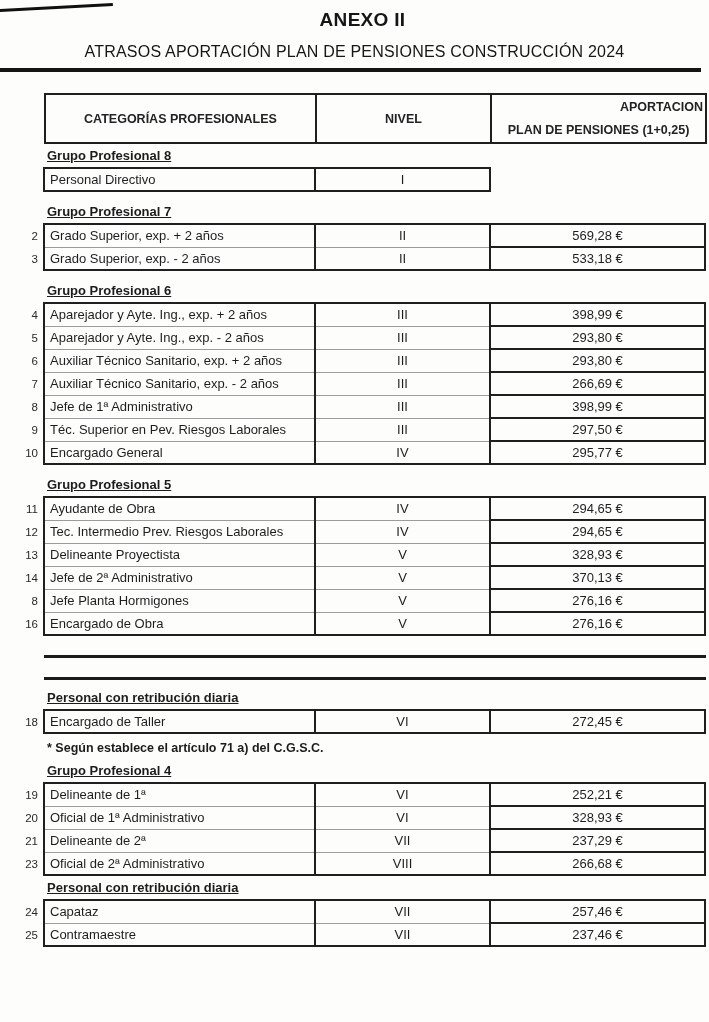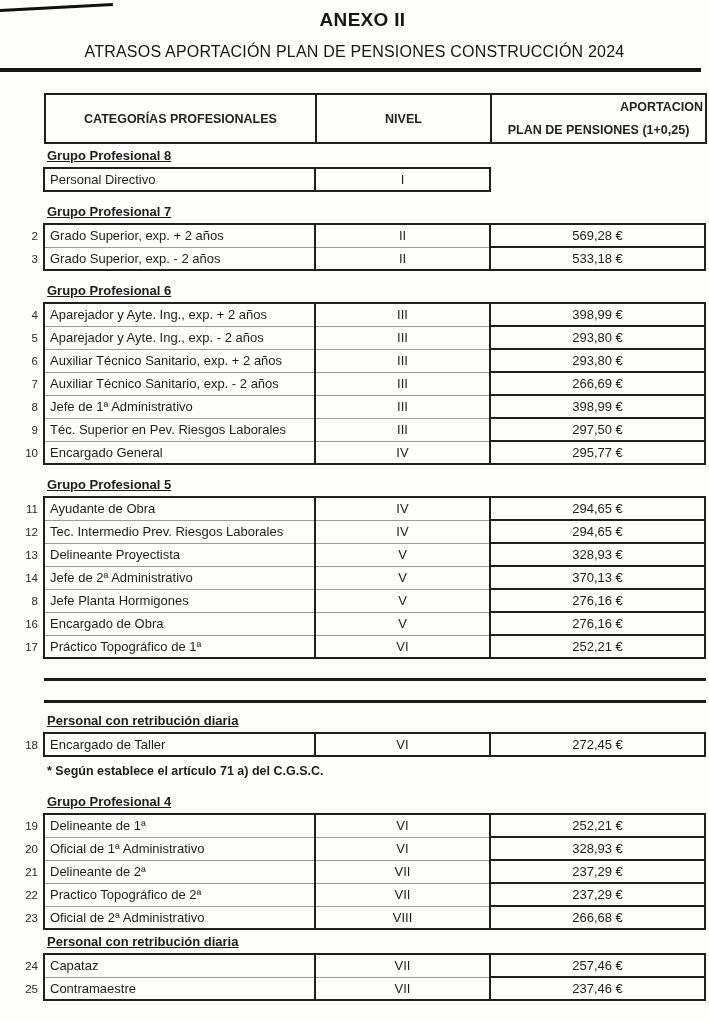--- a/index.html
+++ b/index.html
@@ -39,21 +39,21 @@
     font-weight: bold; text-align: center; vertical-align: middle;
     height: 48px; font-size: 12.5px; color: #232323;
   }
   .hdr-contribution { padding: 5px 2px; }
   .hdr-contribution .l1 { margin-bottom: 9px; text-align: right; }
   
   #sections { margin-top: 0; }
   .section { margin-top: 12px; }
   #sections > .section:nth-child(1) { margin-top: 4px; }
   #sections > .section:nth-child(5) { margin-top: 19px; }
-  #sections > .section:nth-child(6) { margin-top: 16px; }
+  #sections > .section:nth-child(6) { margin-top: 8px; }
   #sections > .section:nth-child(7) { margin-top: 4px; }
   .section-heading {
     font-weight: bold; font-size: 13px;
     margin: 0 0 4px 47px; color: #1c1c1c; text-decoration: underline;
   }
   .divider .rule {
     height: 3px; background: #1b1b1b;
     margin-left: 44px; width: 662px;
   }
   .divider .rule2 { margin-top: 19px; }
@@ -270,26 +270,20 @@
     <td class="amt">276,16 €</td>
   </tr>
 
   <tr>
     <td class="num">16</td>
     <td class="cat">Encargado de Obra</td>
     <td class="niv">V</td>
     <td class="amt">276,16 €</td>
   </tr>
 
-  <tr>
-    <td class="num">17</td>
-    <td class="cat">Práctico Topográfico de 1ª</td>
-    <td class="niv">VI</td>
-    <td class="amt">252,21 €</td>
-  </tr>
 </tbody>
     </table>
 
   </div>
 
   <div class="section">
     <div class="divider">
       <div class="rule"></div>
       <div class="rule rule2"></div>
     </div>
@@ -338,26 +332,20 @@
     <td class="amt">328,93 €</td>
   </tr>
 
   <tr>
     <td class="num">21</td>
     <td class="cat">Delineante de 2ª</td>
     <td class="niv">VII</td>
     <td class="amt">237,29 €</td>
   </tr>
 
-  <tr>
-    <td class="num">22</td>
-    <td class="cat">Practico Topográfico de 2ª</td>
-    <td class="niv">VII</td>
-    <td class="amt">237,29 €</td>
-  </tr>
 
   <tr>
     <td class="num">23</td>
     <td class="cat">Oficial de 2ª Administrativo</td>
     <td class="niv">VIII</td>
     <td class="amt">266,68 €</td>
   </tr>
 </tbody>
     </table>
 

